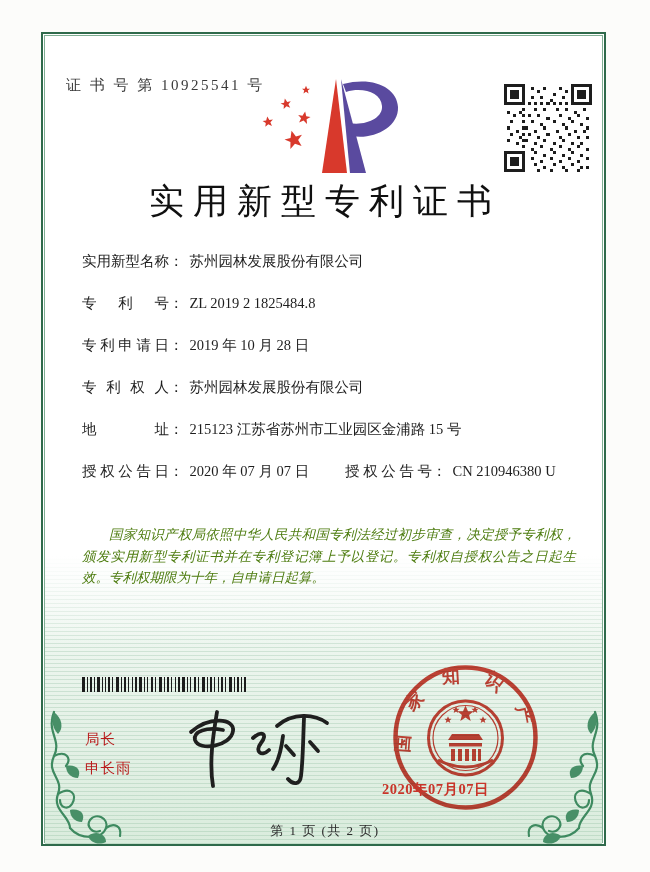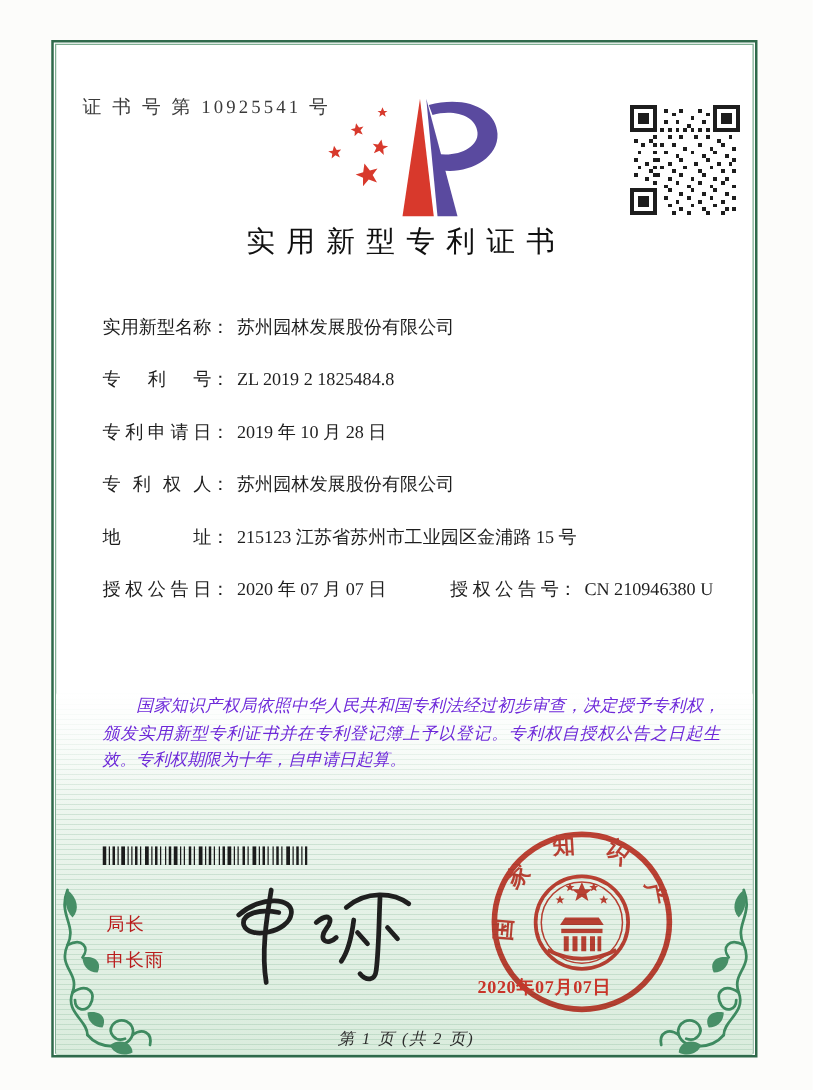--- a/index.html
+++ b/index.html
@@ -23,49 +23,49 @@
       linear-gradient(180deg,#f5faf6 0%,#e6f2e8 55%,#daecdd 100%);
   }
   .cert-no{
     position:absolute;left:66px;top:76px;
     font-size:15px;letter-spacing:2.5px;color:#3a3a3a;
   }
   .logo{position:absolute;left:252px;top:76px;width:150px;height:100px;}
   .qr{position:absolute;left:504px;top:84px;width:88px;height:88px;}
   .title{
     position:absolute;left:0;right:0;top:178px;text-align:center;
-    font-size:23px;letter-spacing:9px;color:#101010;font-weight:500;
+    font-size:35px;letter-spacing:9px;color:#101010;font-weight:500;
   }
   .fields{position:absolute;left:82px;top:252px;width:492px;}
   .field-row{position:relative;height:20px;margin-bottom:22px;font-size:14.5px;white-space:nowrap;}
   .flabel{
     display:inline-block;width:87px;vertical-align:top;
     text-align:justify;text-align-last:justify;color:#1e1e1e;
   }
   .colon{display:inline-block;margin-right:6px;color:#1e1e1e;}
   .fvalue{color:#1e1e1e;}
-  .pair2{position:absolute;left:263px;top:0;margin-left:15px;}
+  .pair2{position:absolute;left:263px;top:0;}
   .paras{
-    position:absolute;left:82px;top:554px;width:494px;
-    font-size:13.5px;line-height:21.5px;font-style:italic;color:#6d28d9;
+    position:absolute;left:82px;top:524px;width:494px;
+    font-size:13.5px;line-height:21.5px;font-style:italic;color:#4d7c0f;
   }
   .paras p{margin:0;text-indent:2em;text-align:justify;}
   .barcode{position:absolute;left:82px;top:677px;width:164px;height:15px;}
   .director{position:absolute;left:85px;top:730px;font-family:"Liberation Sans","DejaVu Sans",sans-serif;
     font-size:14.5px;color:#b91c1c;letter-spacing:1px;}
   .director div{margin-bottom:10px;}
   .signature{position:absolute;left:175px;top:698px;width:165px;height:100px;}
   .seal{position:absolute;left:388px;top:660px;width:155px;height:155px;mix-blend-mode:multiply;opacity:.93;}
   .seal-date{
     position:absolute;left:382px;top:780px;width:120px;
     font-size:14.5px;color:#c8352a;letter-spacing:.5px;font-weight:600;white-space:nowrap;
   }
   .footer{
     position:absolute;left:0;right:0;top:822px;text-align:center;
-    font-size:13px;letter-spacing:1.5px;color:#2c2c2c;font-style:italic;
+    font-size:13px;letter-spacing:1.5px;color:#2c2c2c;
   }
   .flourish{position:absolute;width:82px;height:138px;}
   .flourish.left{left:44px;top:710px;}
   .flourish.right{right:45px;top:710px;transform:scaleX(-1);}
 </style>
 </head>
 <body>
 
 <div class="frame">
   <div class="frame-in"></div>

